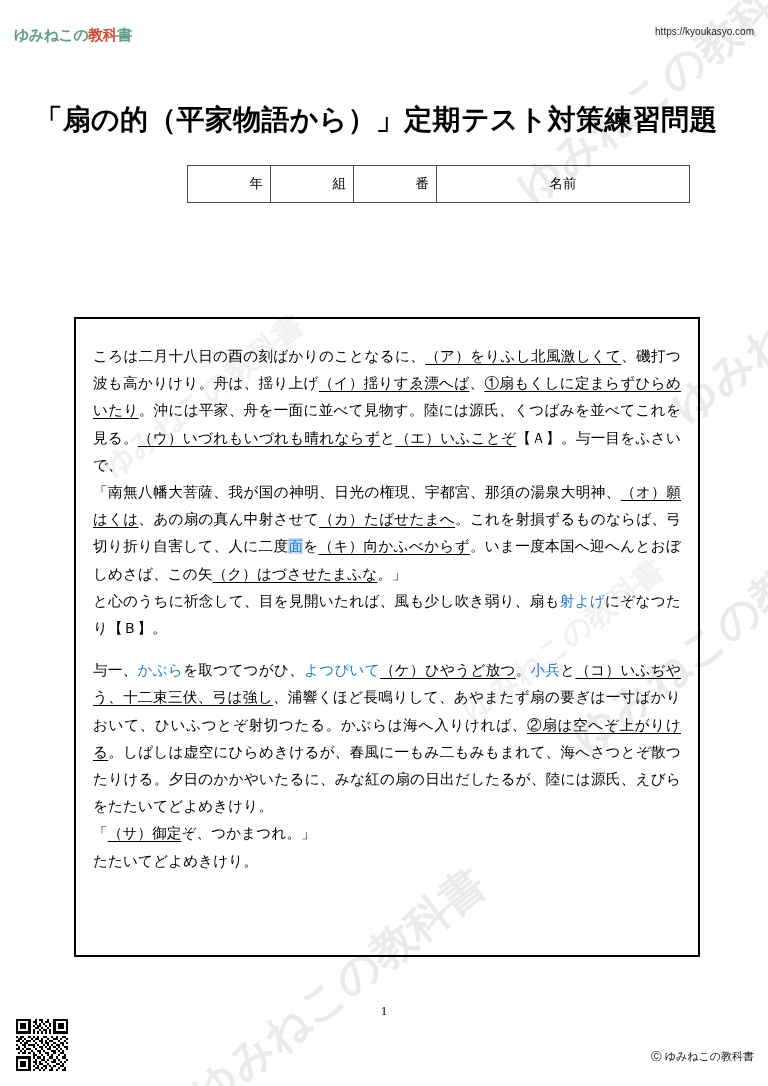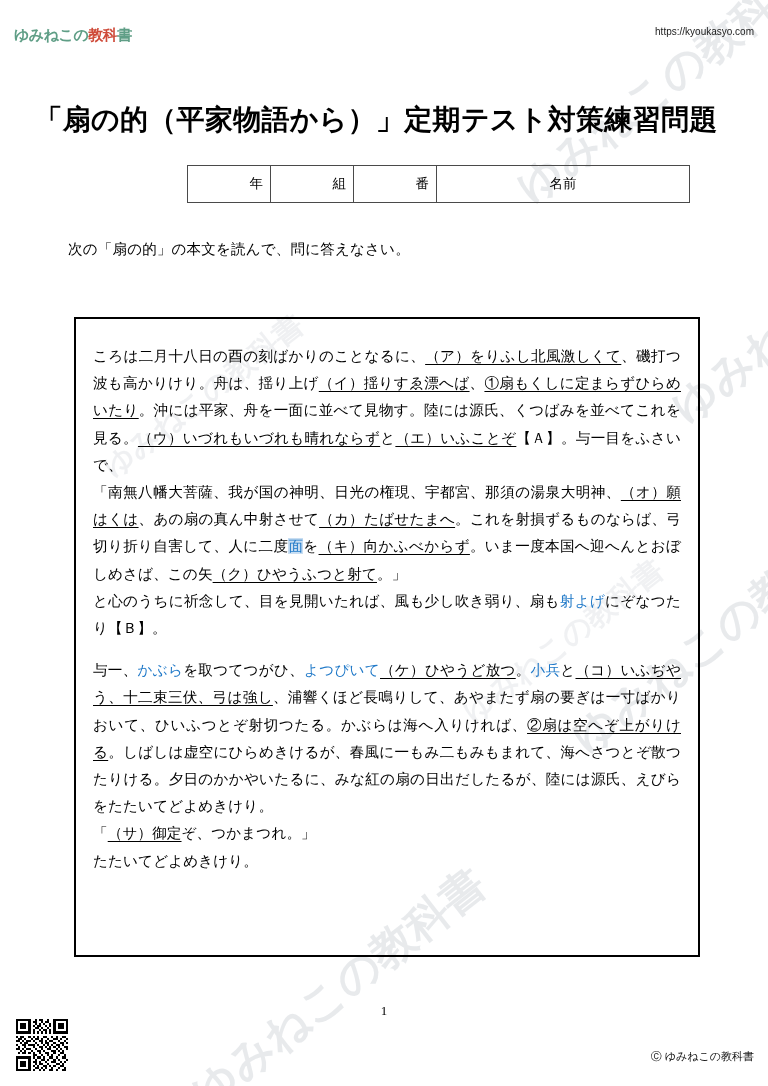--- a/index.html
+++ b/index.html
@@ -197,28 +197,27 @@
     <tbody>
         <tr>
       <td class="nt-num">年</td>
       <td class="nt-num">組</td>
       <td class="nt-num">番</td>
       <td class="nt-name">名前</td>
     </tr>
   </tbody>
     </table>
 
-  <div class="instruction">次の「扇の的」の本文を読んで、問に答えなさい。</div>
 
   <div class="passage-box">
     <div class="passage-inner">
 
       <p><span>ころは二月十八日の酉の刻ばかりのことなるに、</span><u class="ul">（ア）をりふし北風激しくて</u><span>、磯打つ波も高かりけり。舟は、揺り上げ</span><u class="ul">（イ）揺りすゑ漂へば</u><span>、</span><u class="ul">①扇もくしに定まらずひらめいたり</u><span>。沖には平家、舟を一面に並べて見物す。陸には源氏、くつばみを並べてこれを見る。</span><u class="ul">（ウ）いづれもいづれも晴れならず</u><span>と</span><u class="ul">（エ）いふことぞ</u><span>【Ａ】。与一目をふさいで、</span></p>
 
-      <p><span>「南無八幡大菩薩、我が国の神明、日光の権現、宇都宮、那須の湯泉大明神、</span><u class="ul">（オ）願はくは</u><span>、あの扇の真ん中射させて</span><u class="ul">（カ）たばせたまへ</u><span>。これを射損ずるものならば、弓切り折り自害して、人に二度</span><span class="hl-blue">面</span><span>を</span><u class="ul">（キ）向かふべからず</u><span>。いま一度本国へ迎へんとおぼしめさば、この矢</span><u class="ul">（ク）ひやうふつと射て</u><span>。」</span></p>
+      <p><span>「南無八幡大菩薩、我が国の神明、日光の権現、宇都宮、那須の湯泉大明神、</span><u class="ul">（オ）願はくは</u><span>、あの扇の真ん中射させて</span><u class="ul">（カ）たばせたまへ</u><span>。これを射損ずるものならば、弓切り折り自害して、人に二度</span><span class="hl-blue">面</span><span>を</span><u class="ul">（キ）向かふべからず</u><span>。いま一度本国へ迎へんとおぼしめさば、この矢</span><u class="ul">（ク）はづさせたまふな</u><span>。」</span></p>
 
       <p><span>と心のうちに祈念して、目を見開いたれば、風も少し吹き弱り、扇も</span><span class="blue">射よげ</span><span>にぞなつたり【Ｂ】。</span></p>
 
       <div class="blank-line"></div>
 
       <p><span>与一、</span><span class="blue">かぶら</span><span>を取つてつがひ、</span><span class="blue">よつぴいて</span><u class="ul">（ケ）ひやうど放つ</u><span>。</span><span class="blue">小兵</span><span>と</span><u class="ul">（コ）いふぢやう、十二束三伏、弓は強し</u><span>、浦響くほど長鳴りして、あやまたず扇の要ぎは一寸ばかりおいて、ひいふつとぞ射切つたる。かぶらは海へ入りければ、</span><u class="ul">②扇は空へぞ上がりける</u><span>。しばしは虚空にひらめきけるが、春風に一もみ二もみもまれて、海へさつとぞ散つたりける。夕日のかかやいたるに、みな紅の扇の日出だしたるが、陸には源氏、えびらをたたいてどよめきけり。</span></p>
 
 
       <p><span>「</span><u class="ul">（サ）御定</u><span>ぞ、つかまつれ。」</span></p>
 

